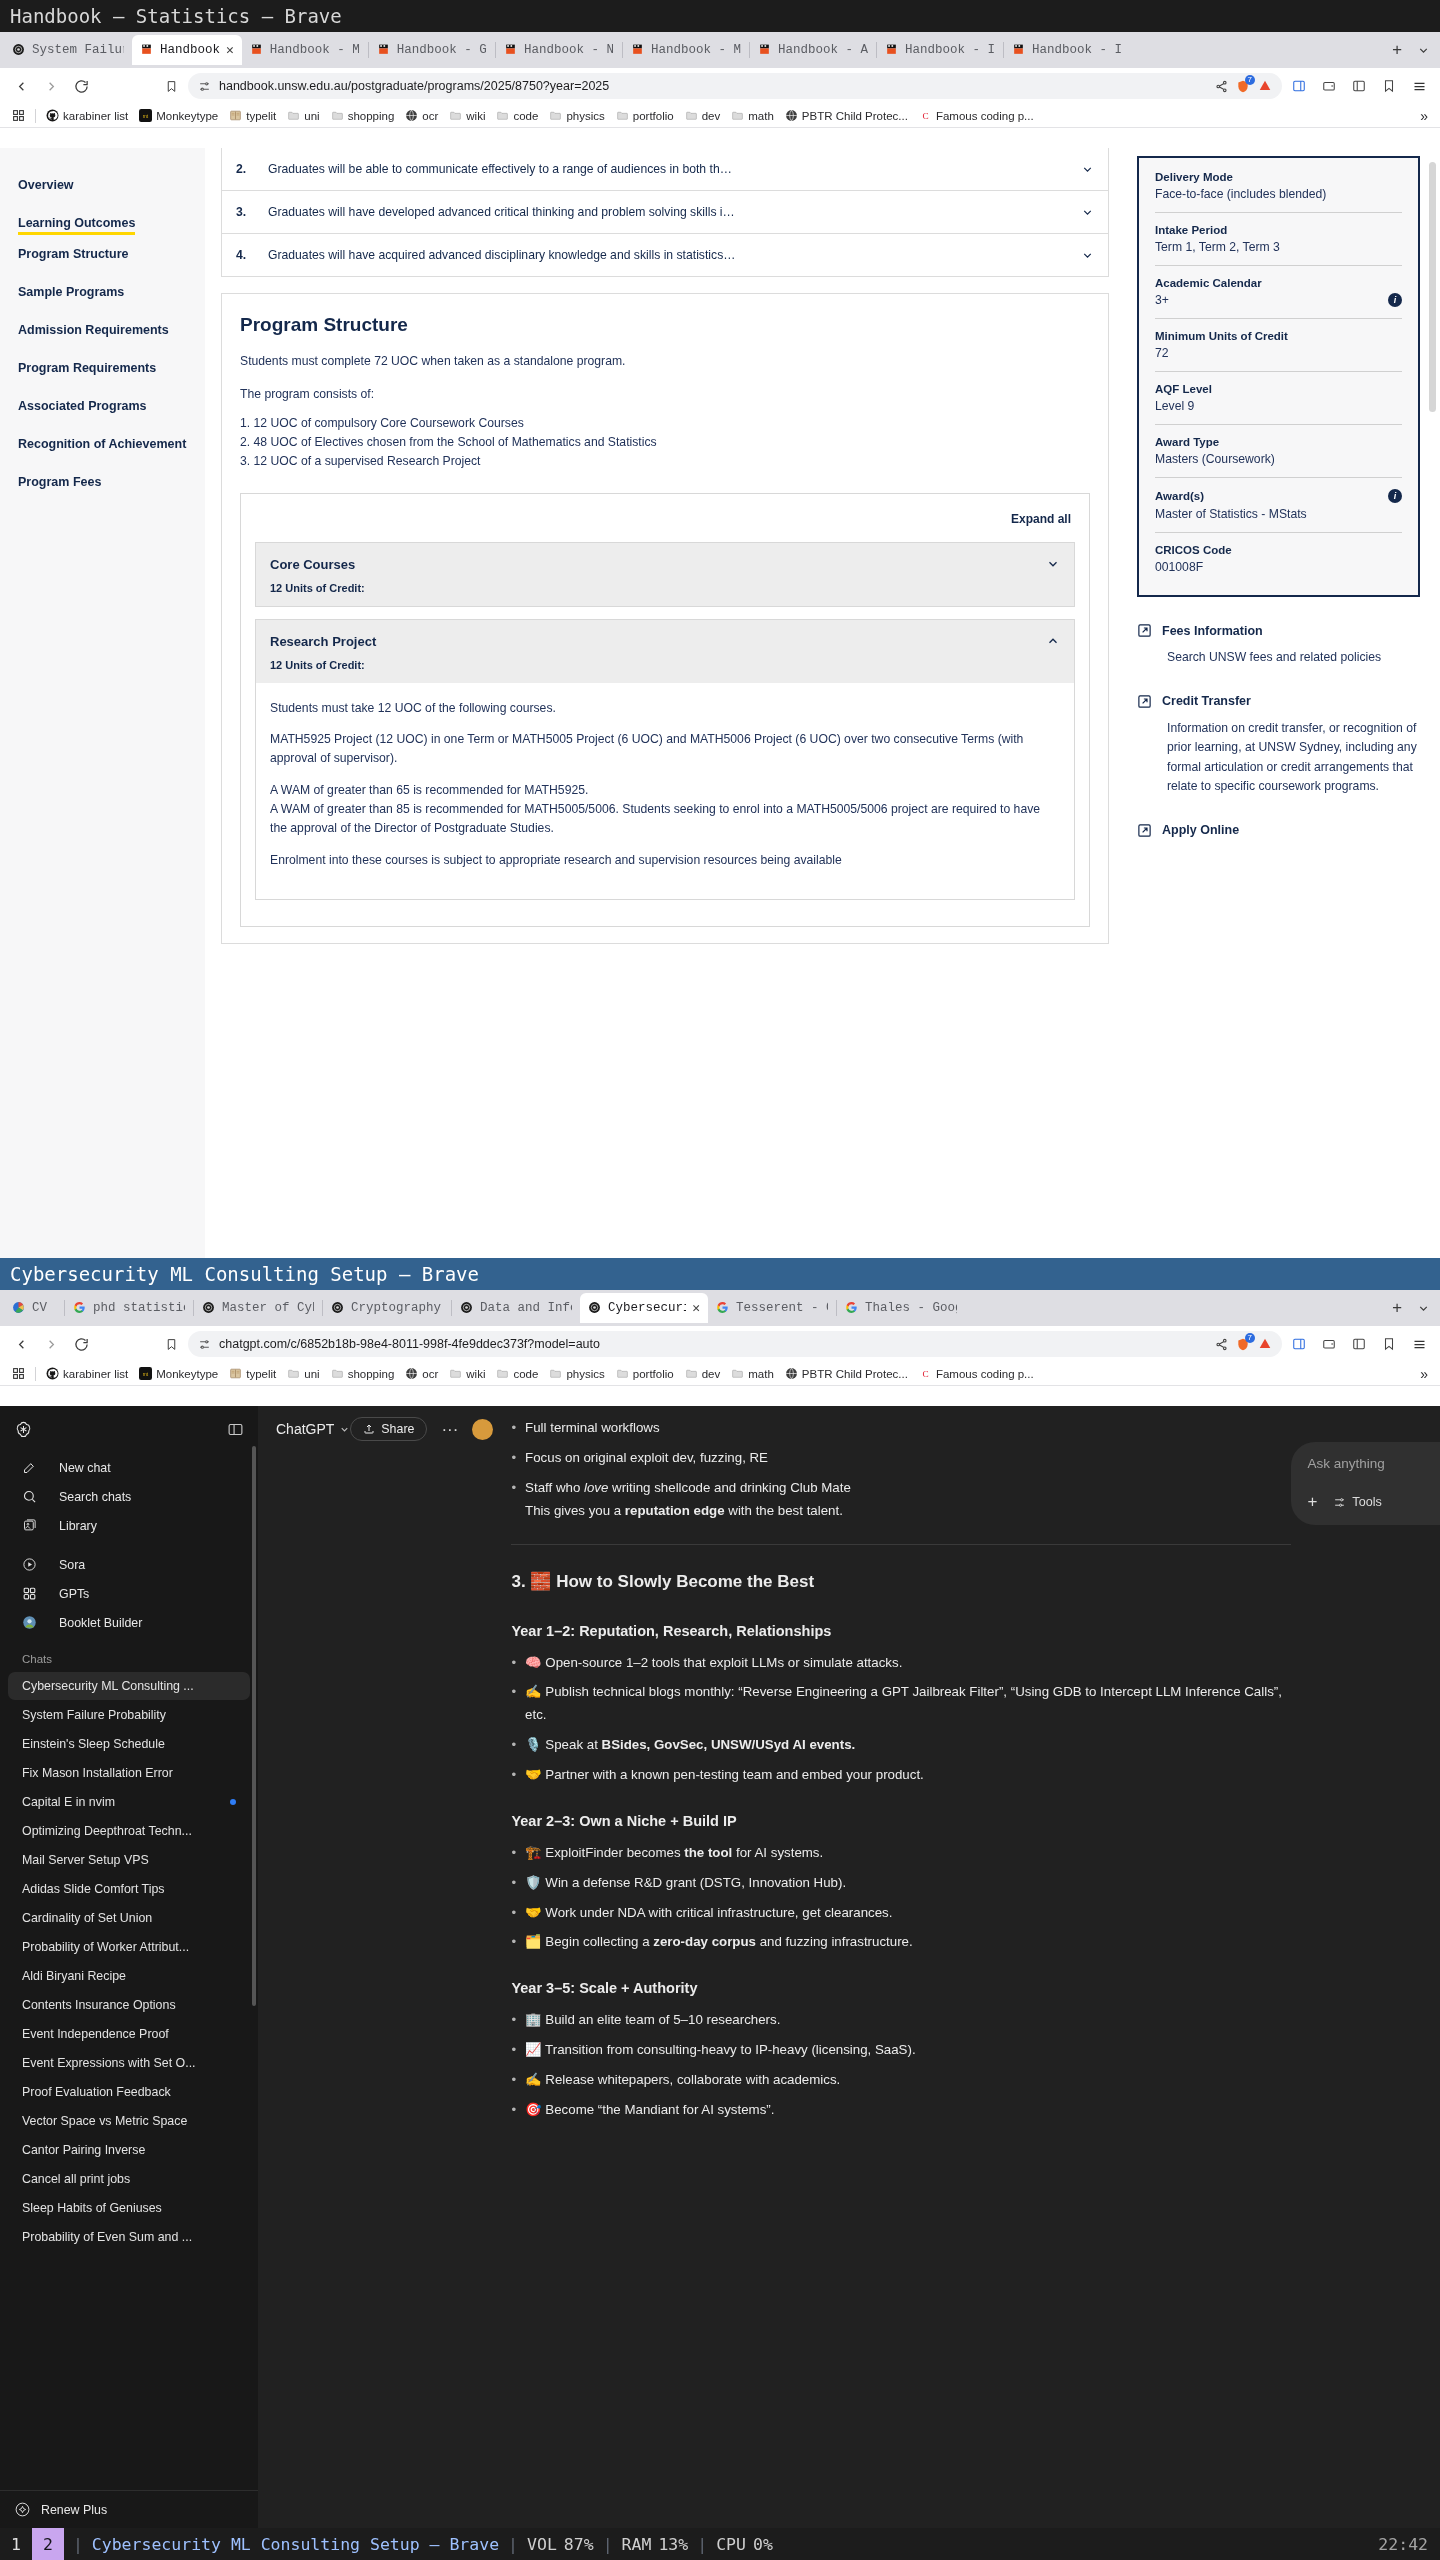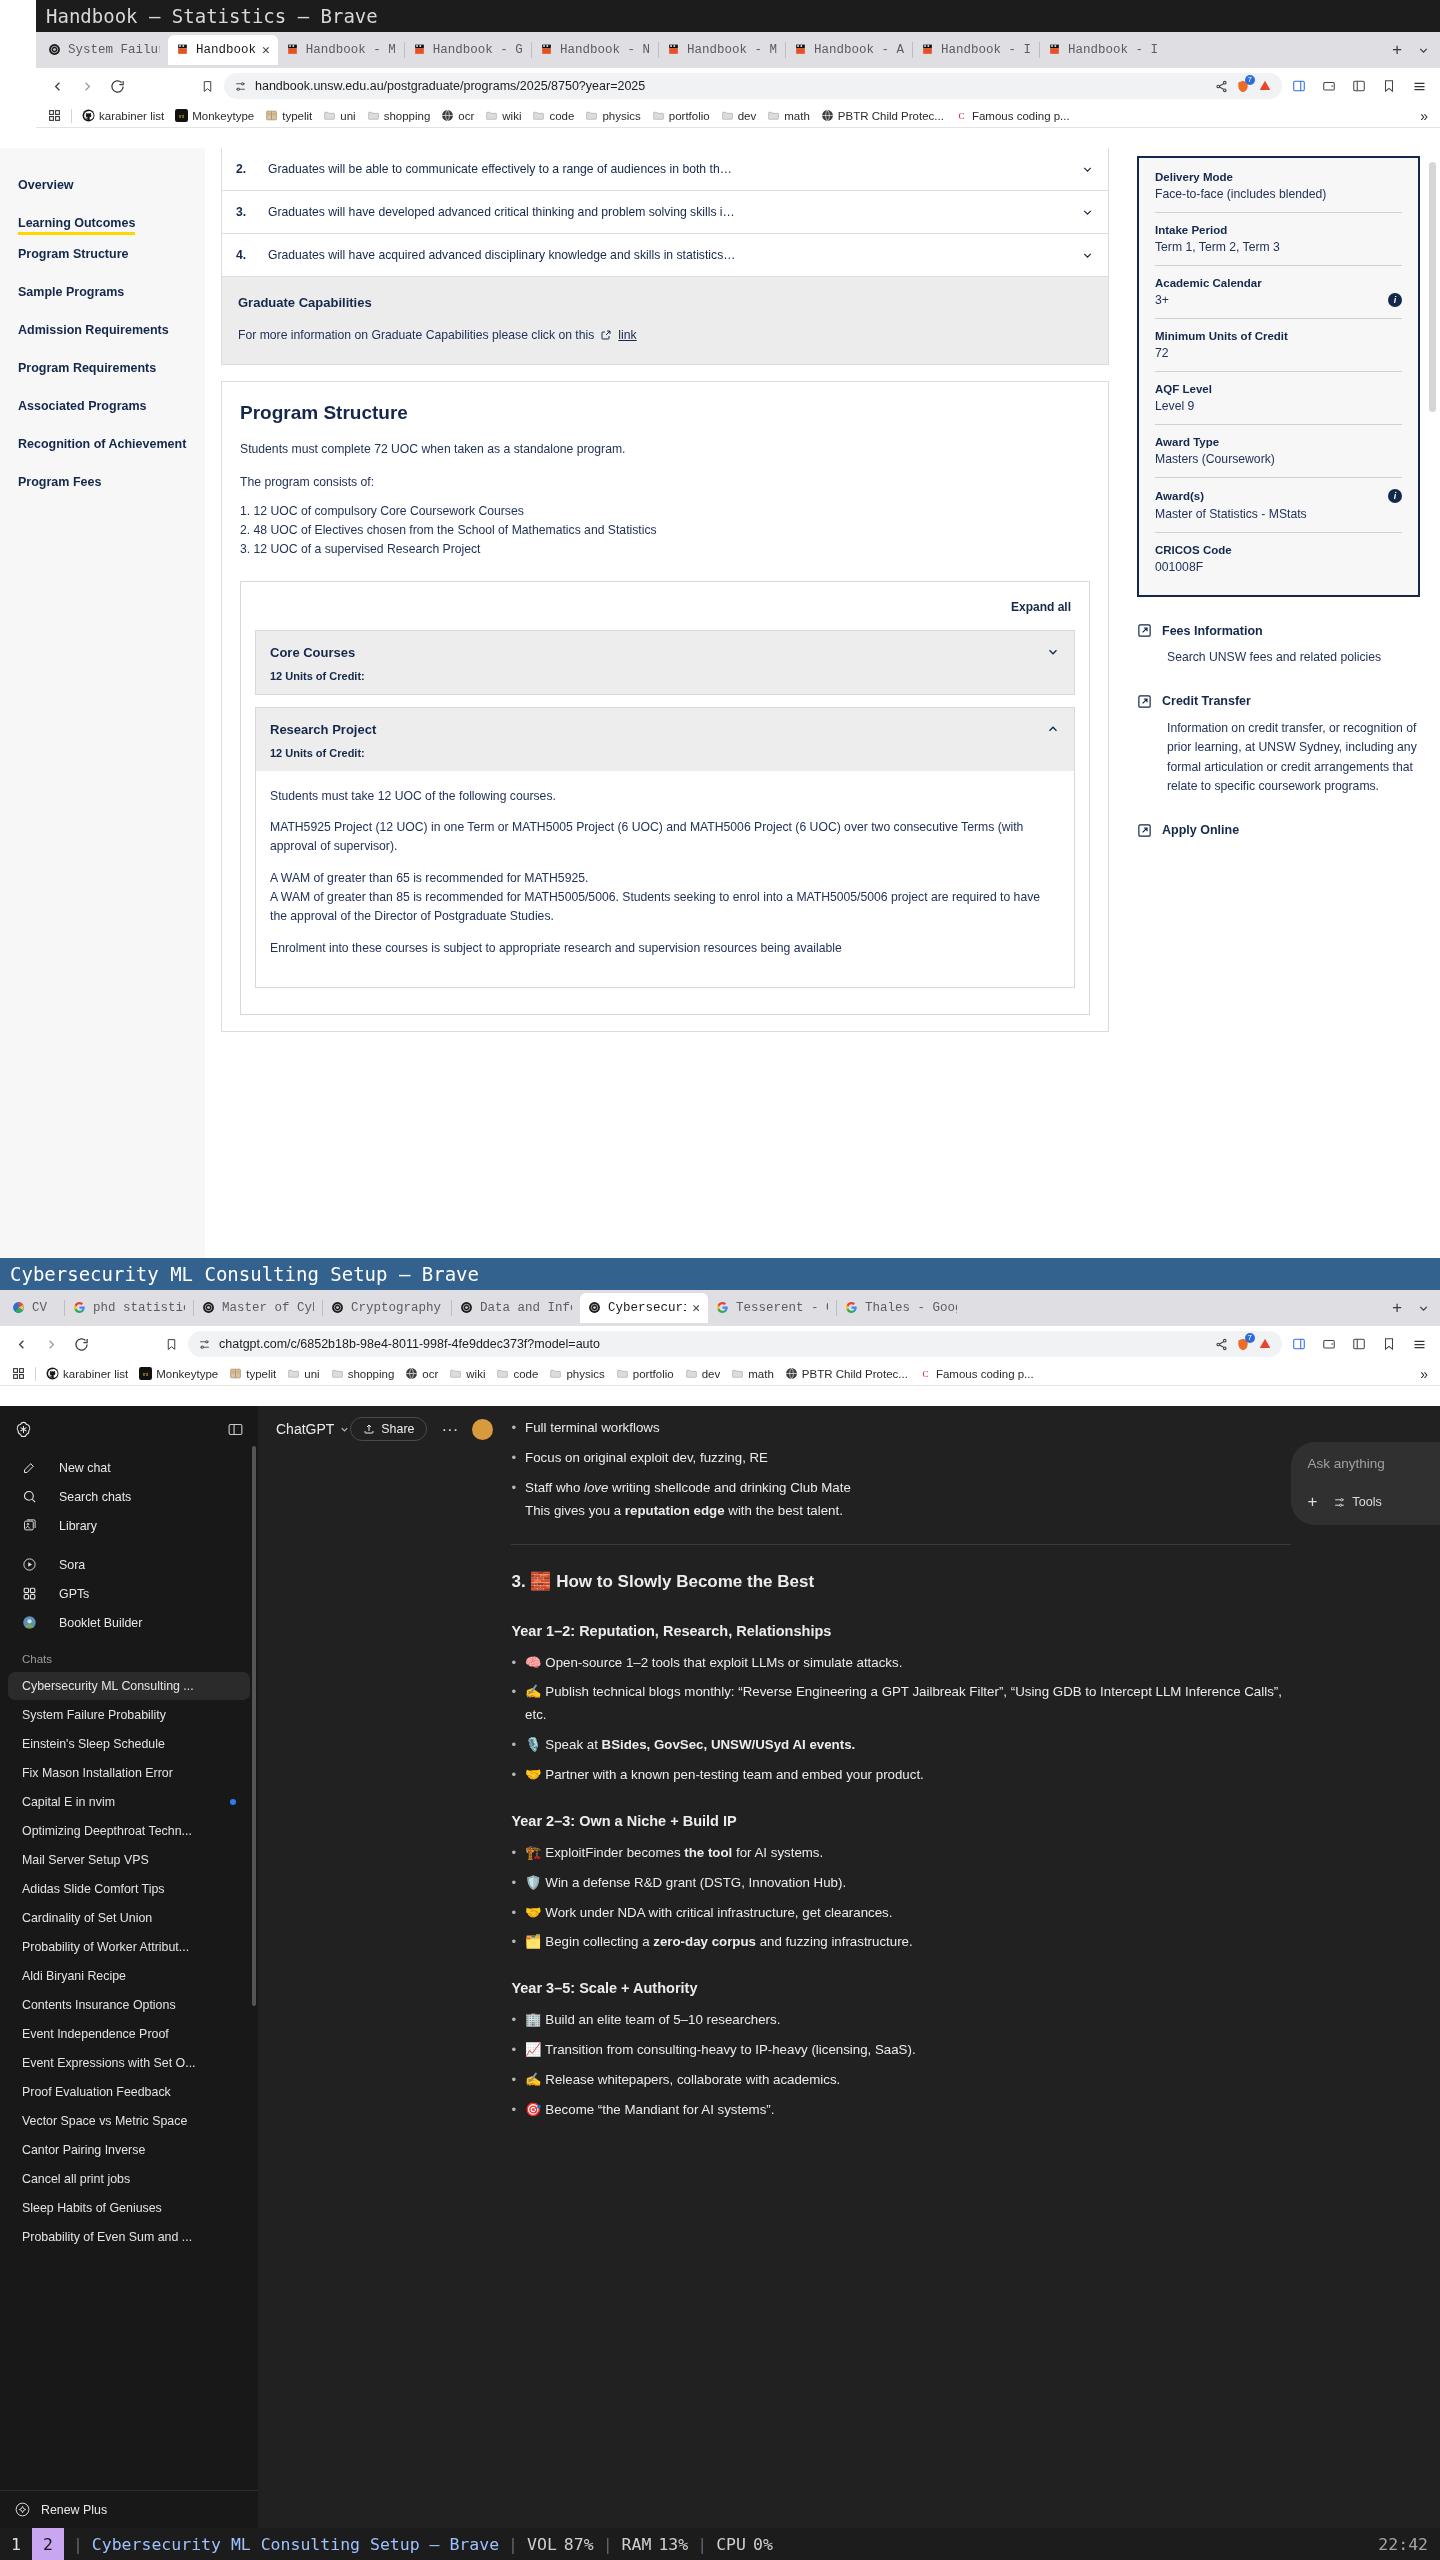--- a/index.html
+++ b/index.html
@@ -1,20 +1,20 @@
 <!DOCTYPE html>
 <html><head>
 <meta charset="utf-8">
 <style>
   * { box-sizing: border-box; margin:0; padding:0; }
   html,body { width:1440px; height:2560px; background:#000; font-family:"Liberation Sans", sans-serif; overflow:hidden; }
   .ellip { overflow:hidden; text-overflow:ellipsis; white-space:nowrap; }
 
   
-  #win1 { position:absolute; left:0; top:0; width:1440px; height:1258px; background:#fff;padding-left:36px; }
+  #win1 { position:absolute; left:0; top:0; width:1440px; height:1258px; background:#fff; }
   .wtitle { height:32px; background:#1c1c1c; color:#d8d8d8; font-family:"DejaVu Sans Mono", monospace;
             font-size:19px; display:flex; align-items:center; padding-left:10px; letter-spacing:0px; }
 
   .tabstrip { height:36px; background:#dedee3; display:flex; align-items:center; padding:0 4px;font-family:Liberation Mono, monospace; }
   .tab { height:30px; display:flex; align-items:center; gap:6px; padding:0 8px; font-size:12.5px;
          color:#5b5d63; max-width:128px; min-width:60px; border-radius:6px 6px 0 0; position:relative; }
   .tab .fav { width:14px; height:14px; flex:0 0 14px; display:inline-block; }
   .tab.active { background:#fff; color:#1b1b1f; }
   .tab .tlabel { overflow:hidden; text-overflow:clip; white-space:nowrap; flex:1 1 auto; min-width:0;}
   .tab .xbtn { font-size:13px; color:#444; }
@@ -536,34 +536,20 @@
             <span class="num">4.</span>
             <span class="txt">Graduates will have acquired advanced disciplinary knowledge and skills in statistics…</span>
             <span class="chev">
               <svg width="13" height="13" viewBox="0 0 24 24" fill="none" stroke="currentColor" stroke-width="2.2">
                 <path d="M6 9l6 6 6-6"></path>
               </svg>
             </span>
           </div>
         </div>
 
-      <div class="gradcap">
-        <h4>Graduate Capabilities</h4>
-        <p>
-          <span>For more information on Graduate Capabilities please click on this</span>
-          <span>
-            <svg width="12" height="12" viewBox="0 0 24 24" fill="none" stroke="#14284b" stroke-width="2">
-                <path d="M14 4h6v6"></path>
-                <path d="M20 4l-8 8"></path>
-                <path d="M18 14v5a1 1 0 0 1-1 1H5a1 1 0 0 1-1-1V7a1 1 0 0 1 1-1h5"></path>
-              </svg>
-          </span>
-          <a href="#">link</a>
-        </p>
-      </div>
 
       <div class="pscard">
         <h2>Program Structure</h2>
         <p>Students must complete 72 UOC when taken as a standalone program.</p>
         <p style="margin-top:14px">The program consists of:</p>
         <div class="pslist" id="psItems">
             <div>1. 12 UOC of compulsory Core Coursework Courses</div>
             <div>2. 48 UOC of Electives chosen from the School of Mathematics and Statistics</div>
             <div>3. 12 UOC of a supervised Research Project</div>
           </div>

